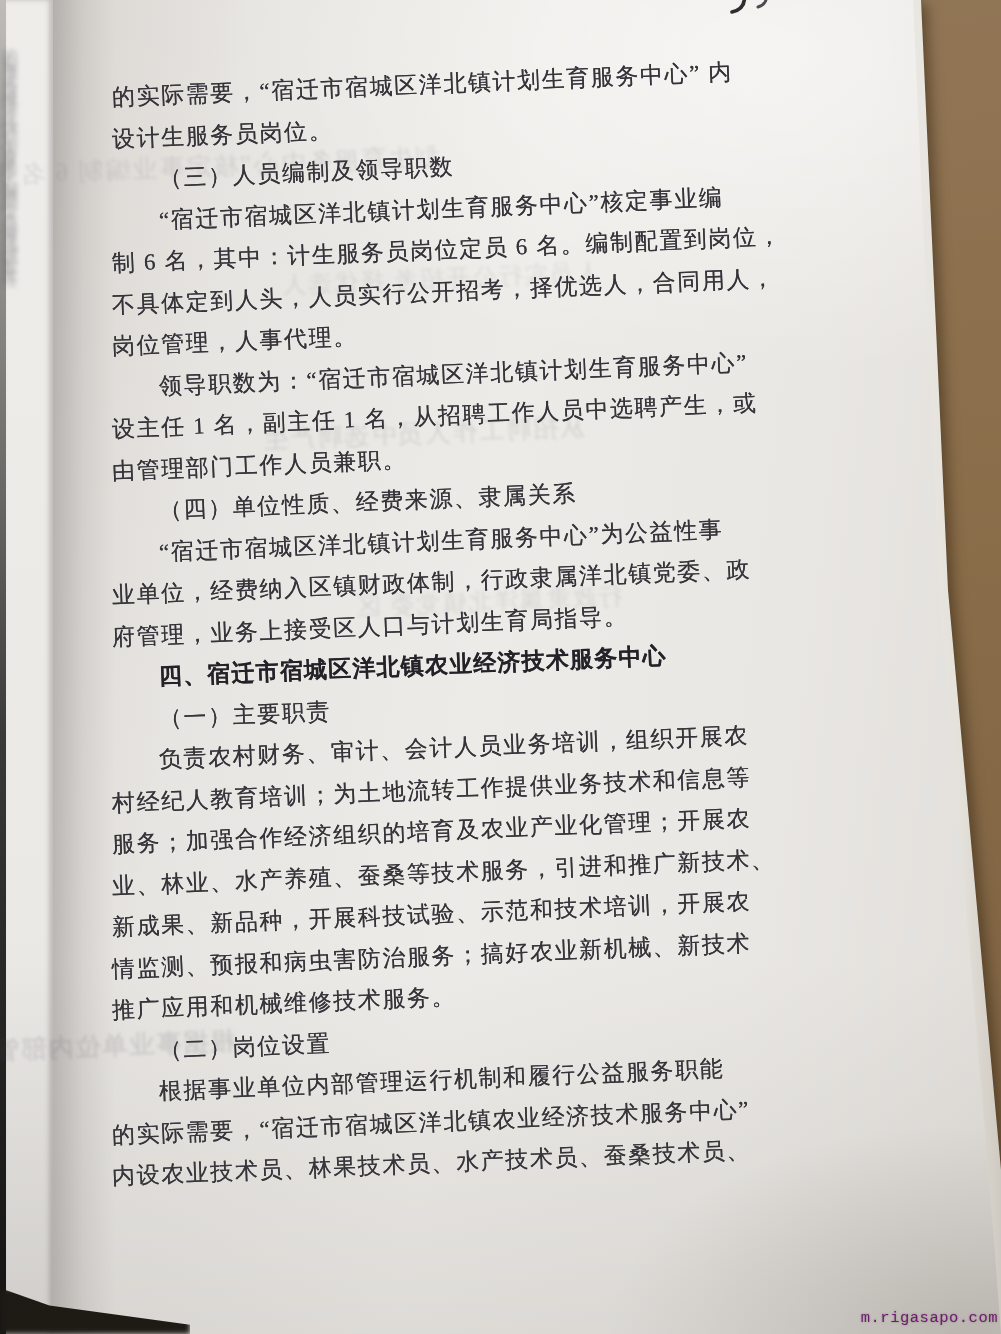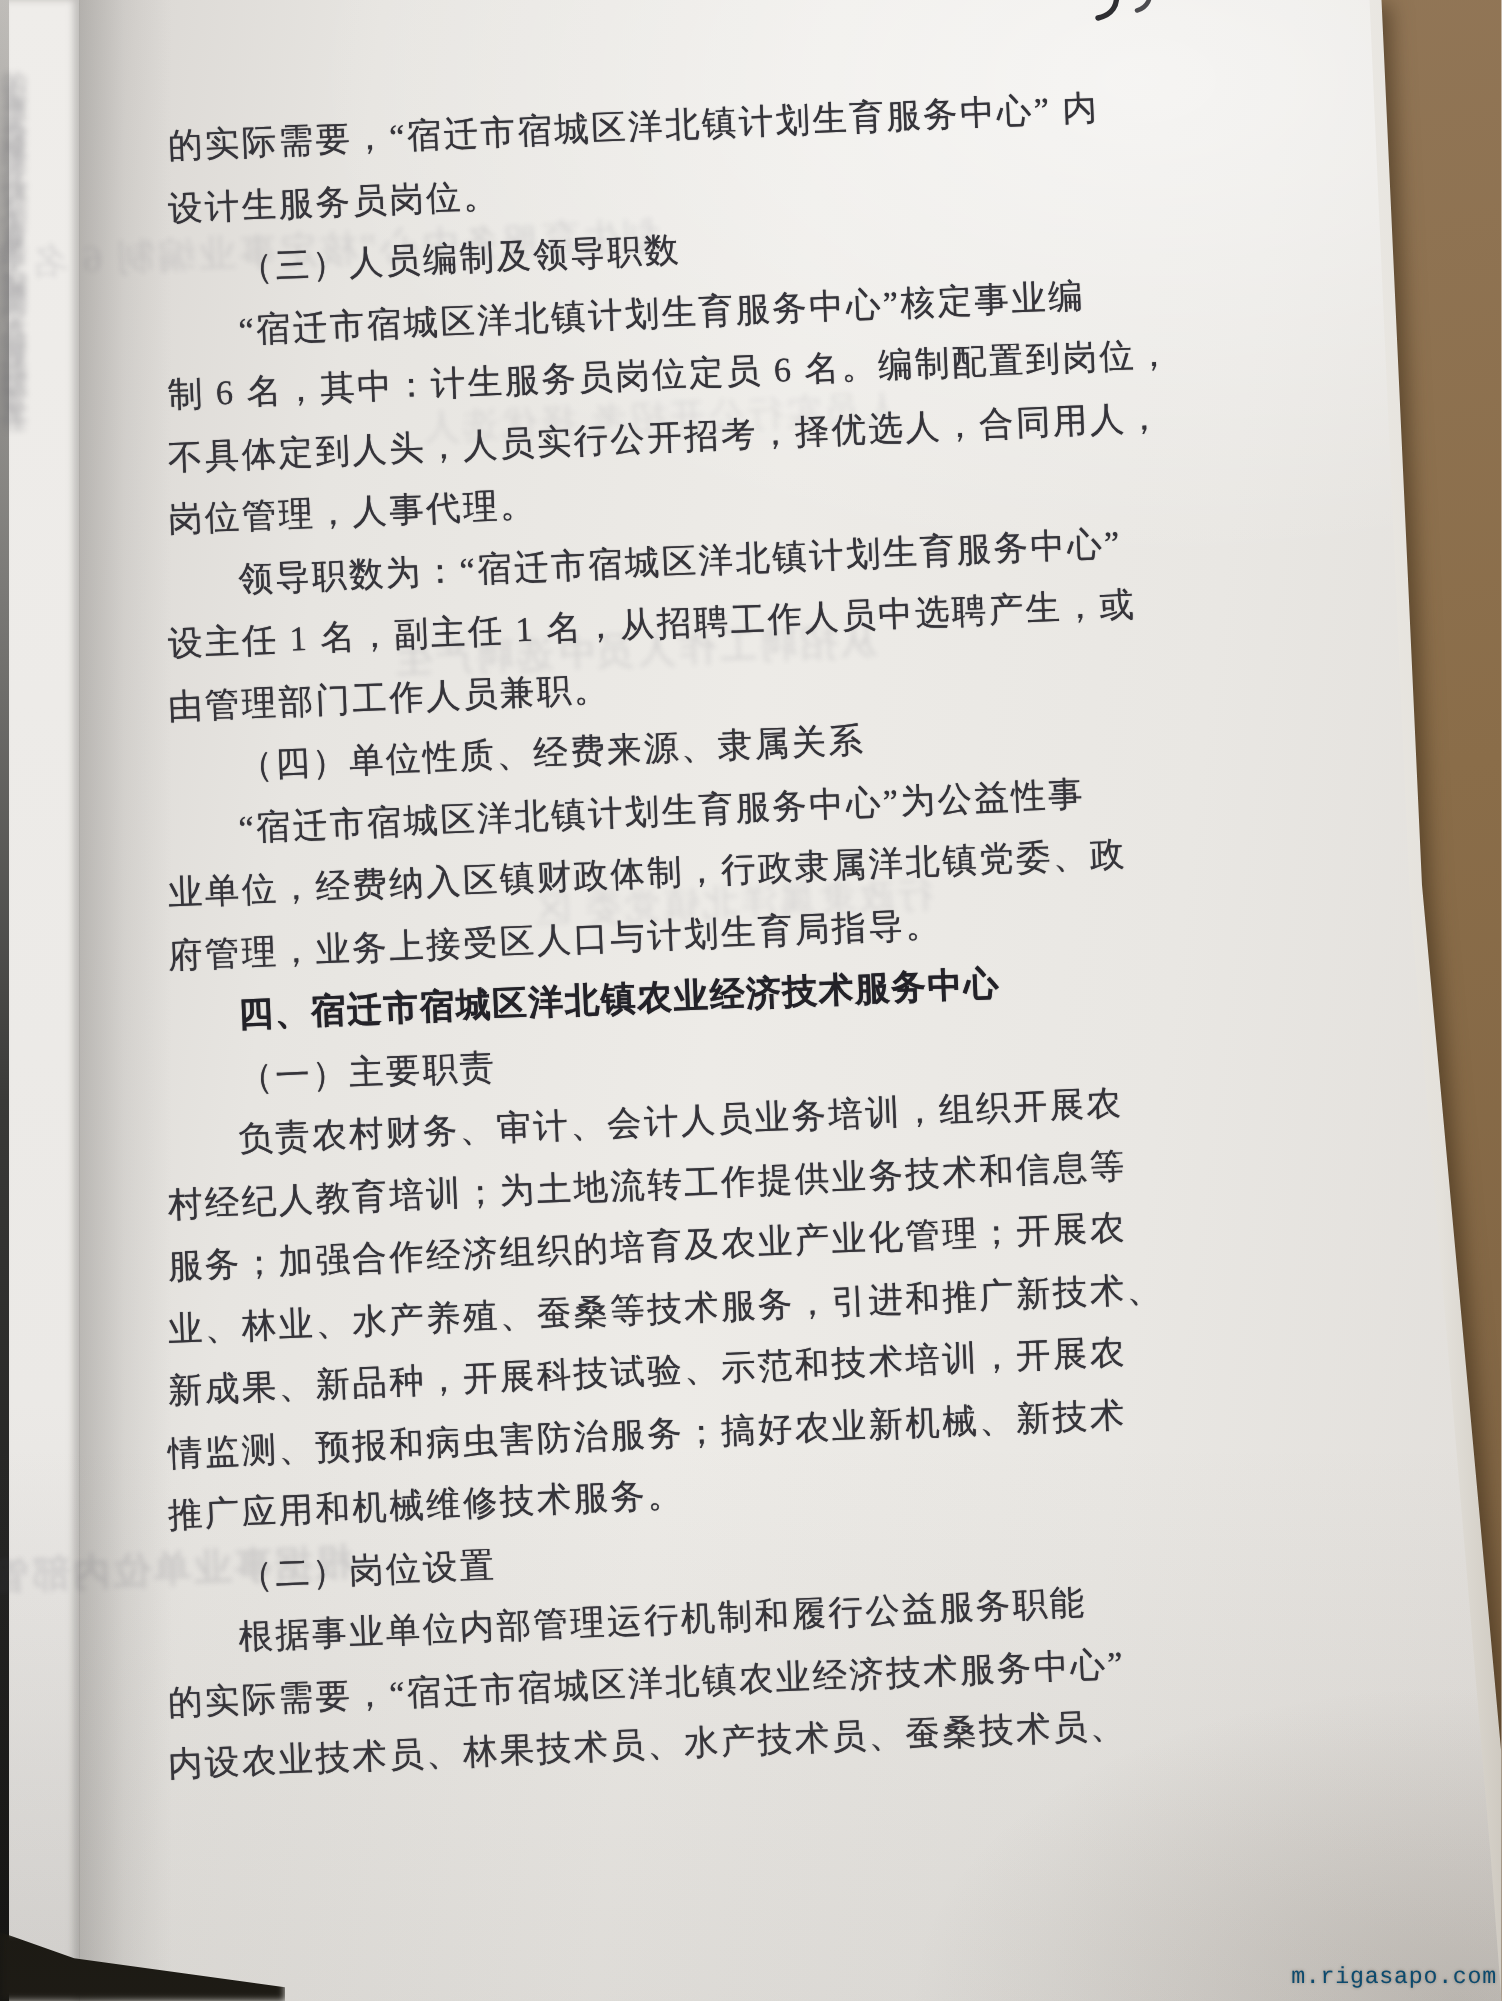--- a/index.html
+++ b/index.html
@@ -68,21 +68,21 @@
     transform:rotate(-2.35deg) scaleX(-1);transform-origin:0 50%;
     filter:blur(1.7px);letter-spacing:2px;}
   .ghost.bold{font-weight:700;font-family:"Liberation Sans",sans-serif;}
 
   
   .corner-mark{position:absolute;left:728px;top:0;width:70px;height:15px;overflow:hidden;}
 
   .watermark{
     position:absolute;right:3px;bottom:7px;
     font-family:"Liberation Mono","DejaVu Sans Mono",monospace;
-    font-size:15.5px;color:#0c4a6e;letter-spacing:.5px;
+    font-size:15.5px;color:#701a75;letter-spacing:.5px;
     text-shadow:0 0 2px rgba(92,80,66,0.55);
   }
 </style>
 </head>
 <body>
 
 <div class="scene">
 
   <div class="stack-wrap">
     <div class="page-stack"></div>

